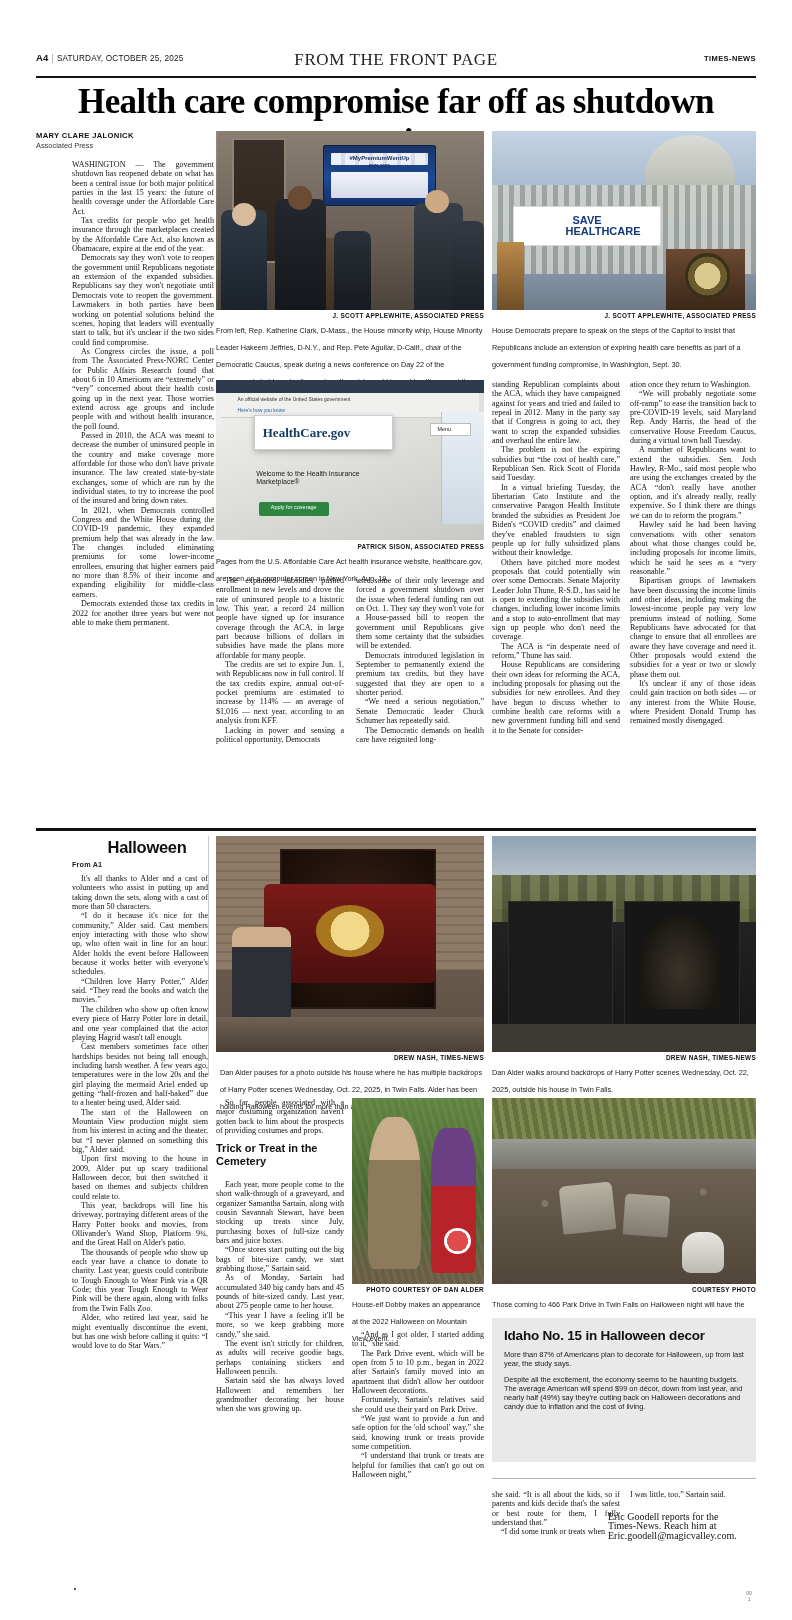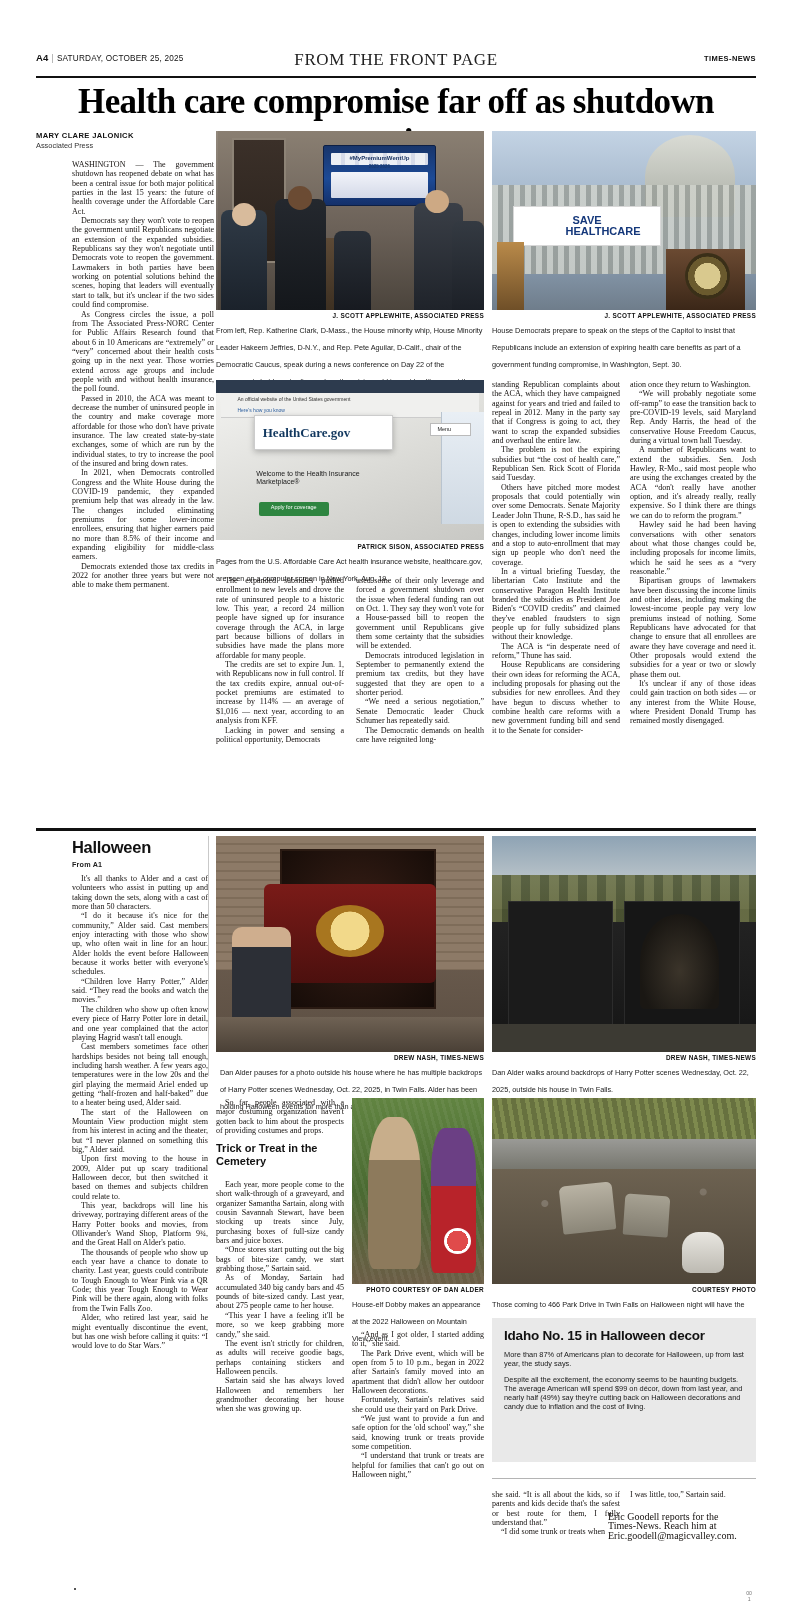--- a/index.html
+++ b/index.html
@@ -158,21 +158,21 @@
       linear-gradient(180deg,#6d6251,#4f4639); }
   .p7 .stoneA { position:absolute; left:26%; top:46%; width:20%; height:26%;
     background:linear-gradient(180deg,#b9b3a4,#8b8678); border-radius:6px 6px 2px 2px; transform:rotate(-6deg); }
   .p7 .stoneB { position:absolute; left:50%; top:52%; width:17%; height:22%;
     background:linear-gradient(180deg,#a7a293,#807b6e); border-radius:5px 5px 2px 2px; transform:rotate(4deg); }
   .p7 .hand { position:absolute; right:12%; bottom:6%; width:16%; height:22%;
     background:linear-gradient(180deg,#e8e6e0,#bdbab2); border-radius:40% 40% 20% 20%; }
 
   
   .sect-rule { position:absolute; background:#111; }
-  .sect-head { font-family:"Liberation Sans", sans-serif; font-weight:bold; font-size:16.5px; letter-spacing:-.3px; color:#111; }
+  .sect-head { font-family:"Liberation Sans", sans-serif; font-weight:bold; font-size:16.5px; letter-spacing:-.3px; color:#111;text-align:center; }
   .sect-from { font-family:"Liberation Sans", sans-serif; font-weight:bold; font-size:7.2px; letter-spacing:.2px; color:#222; }
   .subhead { font-family:"Liberation Sans", sans-serif; font-weight:bold; font-size:11px; line-height:13px; color:#111; }
 
   
   .factbox { position:absolute; background:#e9e9e9; }
   .factbox h3 { margin:0; font-family:"Liberation Sans", sans-serif; font-weight:bold; font-size:13.5px; letter-spacing:-.2px; color:#111; }
   .factbox p { margin:0; font-family:"Liberation Sans", sans-serif; font-size:7.4px; line-height:9px; color:#1a1a1a; }
 
   .vrule { position:absolute; width:1px; background:#c9c9c9; }
   .hrule { position:absolute; height:1px; background:#b4b4b4; }
@@ -255,20 +255,21 @@
     <div style="position:absolute;left:15%;top:56%;width:52%;font-family:'Liberation Sans',sans-serif;font-size:7px;line-height:8px;color:#1a1a1a;">Welcome to the Health Insurance Marketplace®</div>
     <div class="green">
       <div style="position:absolute;left:0;top:2px;width:100%;text-align:center;font-family:'Liberation Sans',sans-serif;font-size:5.5px;color:#fff;">Apply for coverage</div>
     </div>
   </div>
   <div class="credit" style="position:absolute; left:180px; top:543px; width:268px;">PATRICK SISON, ASSOCIATED PRESS</div>
   <div class="caption" style="position:absolute; left:180px; top:553px; width:268px;">Pages from the U.S. Affordable Care Act health insurance website, healthcare.gov, are seen on a computer screen in New York, Aug. 19.</div>
 
   <div class="bodycol" style="position:absolute; left:36px; top:160px; width:142px;">
     <p class="noind">WASHINGTON — The government shutdown has reopened debate on what has been a central issue for both major political parties in the last 15 years: the future of health coverage under the Affordable Care Act.</p>
+    <p>Tax credits for people who get health insurance through the marketplaces created by the Affordable Care Act, also known as Obamacare, expire at the end of the year.</p>
     <p>Democrats say they won't vote to reopen the government until Republicans negotiate an extension of the expanded subsidies. Republicans say they won't negotiate until Democrats vote to reopen the government. Lawmakers in both parties have been working on potential solutions behind the scenes, hoping that leaders will eventually start to talk, but it's unclear if the two sides could find compromise.</p>
     <p>As Congress circles the issue, a poll from The Associated Press-NORC Center for Public Affairs Research found that about 6 in 10 Americans are “extremely” or “very” concerned about their health costs going up in the next year. Those worries extend across age groups and include people with and without health insurance, the poll found.</p>
     <p>Passed in 2010, the ACA was meant to decrease the number of uninsured people in the country and make coverage more affordable for those who don't have private insurance. The law created state-by-state exchanges, some of which are run by the individual states, to try to increase the pool of the insured and bring down rates.</p>
     <p>In 2021, when Democrats controlled Congress and the White House during the COVID-19 pandemic, they expanded premium help that was already in the law. The changes included eliminating premiums for some lower-income enrollees, ensuring that higher earners paid no more than 8.5% of their income and expanding eligibility for middle-class earners.</p>
     <p>Democrats extended those tax credits in 2022 for another three years but were not able to make them permanent.</p>
   </div>
 
   <div class="bodycol" style="position:absolute; left:180px; top:576px; width:128px;">
     <p>The expanded subsidies pushed enrollment to new levels and drove the rate of uninsured people to a historic low. This year, a record 24 million people have signed up for insurance coverage through the ACA, in large part because billions of dollars in subsidies have made the plans more affordable for many people.</p>
     <p>The credits are set to expire Jun. 1, with Republicans now in full control. If the tax credits expire, annual out-of-pocket premiums are estimated to increase by 114% — an average of $1,016 — next year, according to an analysis from KFF.</p>
@@ -278,22 +279,22 @@
   <div class="bodycol" style="position:absolute; left:320px; top:576px; width:128px;">
     <p class="noind">used some of their only leverage and forced a government shutdown over the issue when federal funding ran out on Oct. 1. They say they won't vote for a House-passed bill to reopen the government until Republicans give them some certainty that the subsidies will be extended.</p>
     <p>Democrats introduced legislation in September to permanently extend the premium tax credits, but they have suggested that they are open to a shorter period.</p>
     <p>“We need a serious negotiation,” Senate Democratic leader Chuck Schumer has repeatedly said.</p>
     <p>The Democratic demands on health care have reignited long-</p>
   </div>
 
   <div class="bodycol" style="position:absolute; left:456px; top:380px; width:128px;">
     <p class="noind">standing Republican complaints about the ACA, which they have campaigned against for years and tried and failed to repeal in 2012. Many in the party say that if Congress is going to act, they want to scrap the expanded subsidies and overhaul the entire law.</p>
     <p>The problem is not the expiring subsidies but “the cost of health care,” Republican Sen. Rick Scott of Florida said Tuesday.</p>
+    <p>In a virtual briefing Tuesday, the libertarian Cato Institute and the conservative Paragon Health Institute branded the subsidies as President Joe Biden's “COVID credits” and claimed they've enabled fraudsters to sign people up for fully subsidized plans without their knowledge.</p>
     <p>Others have pitched more modest proposals that could potentially win over some Democrats. Senate Majority Leader John Thune, R-S.D., has said he is open to extending the subsidies with changes, including lower income limits and a stop to auto-enrollment that may sign up people who don't need the coverage.</p>
-    <p>In a virtual briefing Tuesday, the libertarian Cato Institute and the conservative Paragon Health Institute branded the subsidies as President Joe Biden's “COVID credits” and claimed they've enabled fraudsters to sign people up for fully subsidized plans without their knowledge.</p>
     <p>The ACA is “in desperate need of reform,” Thune has said.</p>
     <p>House Republicans are considering their own ideas for reforming the ACA, including proposals for phasing out the subsidies for new enrollees. And they have begun to discuss whether to combine health care reforms with a new government funding bill and send it to the Senate for consider-</p>
   </div>
 
   <div class="bodycol" style="position:absolute; left:594px; top:380px; width:126px;">
     <p class="noind">ation once they return to Washington.</p>
     <p>“We will probably negotiate some off-ramp” to ease the transition back to pre-COVID-19 levels, said Maryland Rep. Andy Harris, the head of the conservative House Freedom Caucus, during a virtual town hall Tuesday.</p>
     <p>A number of Republicans want to extend the subsidies. Sen. Josh Hawley, R-Mo., said most people who are using the exchanges created by the ACA “don't really have another option, and it's already really, really expensive. So I think there are things we can do to reform the program.”</p>
     <p>Hawley said he had been having conversations with other senators about what those changes could be, including proposals for income limits, which he said he sees as a “very reasonable.”</p>
     <p>Bipartisan groups of lawmakers have been discussing the income limits and other ideas, including making the lowest-income people pay very low premiums instead of nothing. Some Republicans have advocated for that change to ensure that all enrollees are aware they have coverage and need it. Other proposals would extend the subsidies for a year or two or slowly phase them out.</p>

